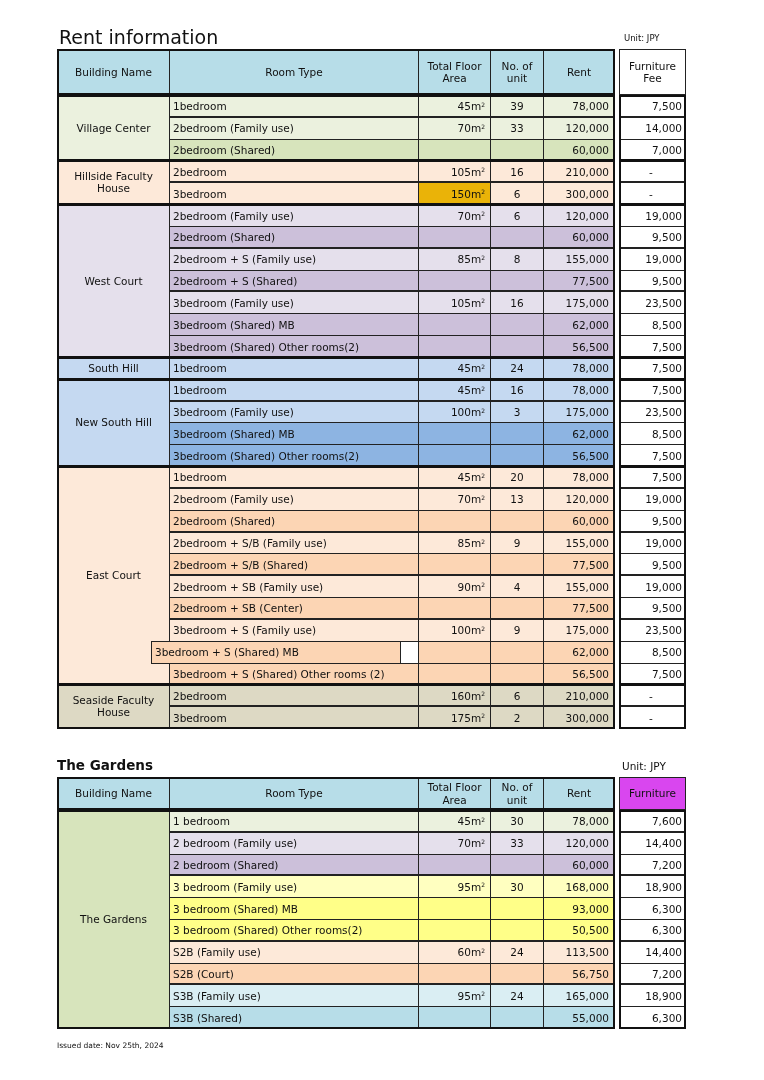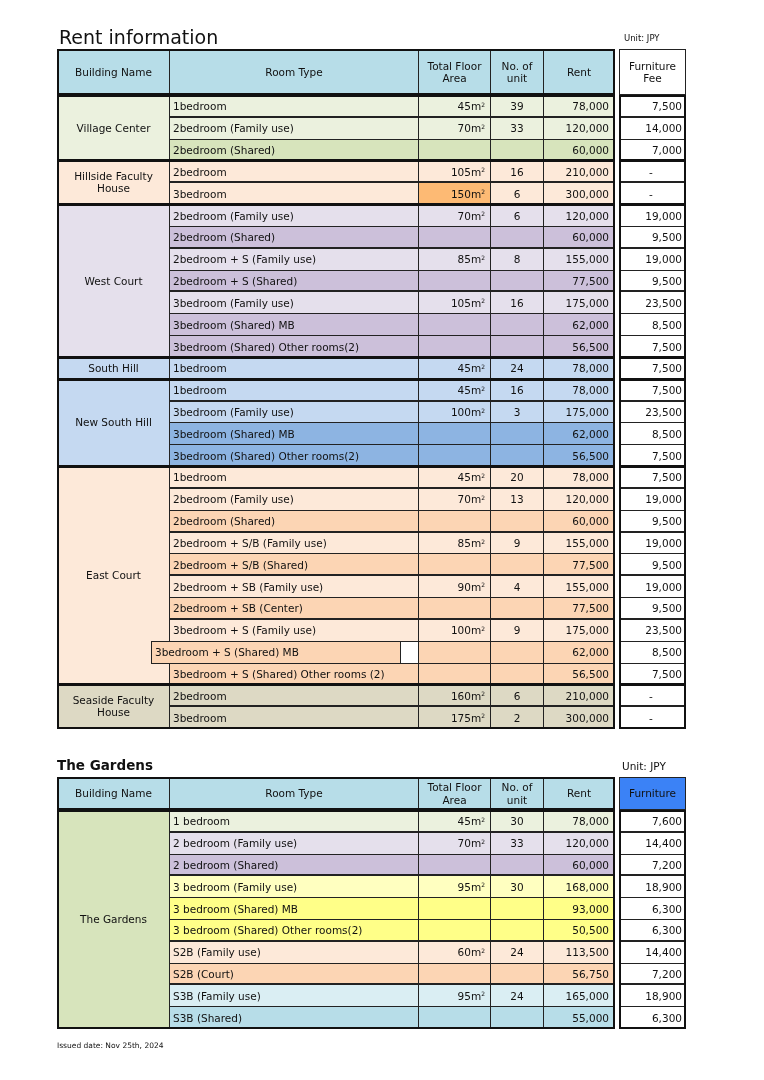--- a/index.html
+++ b/index.html
@@ -58,21 +58,21 @@
     <div class="cell fur" style="left: 619px; top: 138.66px; width: 67px; height: 22.83px;">7,000</div>
     <div class="frame" style="left: 57px; top: 95px; width: 558px; height: 66.49px;"></div>
     <div class="frame" style="left: 619px; top: 95px; width: 67px; height: 66.49px;"></div>
     <div class="cell bname" style="left: 57px; top: 160.49px; width: 113px; height: 43.66px; background: rgb(253, 233, 217);">Hillside Faculty House</div>
     <div class="cell rtype" style="left: 169px; top: 160.49px; width: 250px; height: 22.83px; background: rgb(253, 233, 217);">2bedroom</div>
     <div class="cell num" style="left: 418px; top: 160.49px; width: 73px; height: 22.83px; background: rgb(253, 233, 217);">105m<sup>2</sup></div>
     <div class="cell ctr" style="left: 490px; top: 160.49px; width: 54px; height: 22.83px; background: rgb(253, 233, 217);">16</div>
     <div class="cell num" style="left: 543px; top: 160.49px; width: 72px; height: 22.83px; background: rgb(253, 233, 217);">210,000</div>
     <div class="cell fur dash" style="left: 619px; top: 160.49px; width: 67px; height: 22.83px;">-</div>
     <div class="cell rtype" style="left: 169px; top: 182.32px; width: 250px; height: 22.83px; background: rgb(253, 233, 217);">3bedroom</div>
-    <div class="cell num" style="left: 418px; top: 182.32px; width: 73px; height: 22.83px; background: #fdba74;">150m<sup>2</sup></div>
+    <div class="cell num" style="left: 418px; top: 182.32px; width: 73px; height: 22.83px; background: #eab308;">150m<sup>2</sup></div>
     <div class="cell ctr" style="left: 490px; top: 182.32px; width: 54px; height: 22.83px; background: rgb(253, 233, 217);">6</div>
     <div class="cell num" style="left: 543px; top: 182.32px; width: 72px; height: 22.83px; background: rgb(253, 233, 217);">300,000</div>
     <div class="cell fur dash" style="left: 619px; top: 182.32px; width: 67px; height: 22.83px;">-</div>
     <div class="sep" style="left: 169px; top: 181.32px; width: 445px; height: 2px;"></div>
     <div class="sep" style="left: 619px; top: 181.32px; width: 67px; height: 2px;"></div>
     <div class="frame" style="left: 57px; top: 160.49px; width: 558px; height: 44.66px;"></div>
     <div class="frame" style="left: 619px; top: 160.49px; width: 67px; height: 44.66px;"></div>
     <div class="cell bname" style="left: 57px; top: 204.15px; width: 113px; height: 152.81px; background: rgb(229, 224, 236);">West Court</div>
     <div class="cell rtype" style="left: 169px; top: 204.15px; width: 250px; height: 22.83px; background: rgb(229, 224, 236);">2bedroom (Family use)</div>
     <div class="cell num" style="left: 418px; top: 204.15px; width: 73px; height: 22.83px; background: rgb(229, 224, 236);">70m<sup>2</sup></div>
@@ -228,21 +228,21 @@
 
 <div class="title" id="t2">The Gardens</div>
 <div class="unit" id="u2">Unit: JPY</div>
 
 <div id="table2" class="tbl">
     <div class="cell hdr" style="left: 57px; top: 777px; width: 113px; height: 33px;">Building Name</div>
     <div class="cell hdr" style="left: 169px; top: 777px; width: 250px; height: 33px;">Room Type</div>
     <div class="cell hdr" style="left: 418px; top: 777px; width: 73px; height: 33px;">Total Floor Area</div>
     <div class="cell hdr" style="left: 490px; top: 777px; width: 54px; height: 33px;">No. of unit</div>
     <div class="cell hdr" style="left: 543px; top: 777px; width: 72px; height: 33px;">Rent</div>
-    <div class="cell hdr" style="left: 619px; top: 777px; width: 67px; height: 33px; background: #3b82f6;">Furniture</div>
+    <div class="cell hdr" style="left: 619px; top: 777px; width: 67px; height: 33px; background: #d946ef;">Furniture</div>
     <div class="frame" style="left: 57px; top: 777px; width: 558px; height: 33px;"></div>
     <div class="cell bname" style="left: 57px; top: 810px; width: 113px; height: 218px; background: rgb(215, 228, 188);">The Gardens</div>
     <div class="cell rtype" style="left: 169px; top: 810px; width: 250px; height: 22.8px; background: rgb(235, 241, 222);">1 bedroom</div>
     <div class="cell num" style="left: 418px; top: 810px; width: 73px; height: 22.8px; background: rgb(235, 241, 222);">45m<sup>2</sup></div>
     <div class="cell ctr" style="left: 490px; top: 810px; width: 54px; height: 22.8px; background: rgb(235, 241, 222);">30</div>
     <div class="cell num" style="left: 543px; top: 810px; width: 72px; height: 22.8px; background: rgb(235, 241, 222);">78,000</div>
     <div class="cell fur" style="left: 619px; top: 810px; width: 67px; height: 22.8px;">7,600</div>
     <div class="cell rtype" style="left: 169px; top: 831.8px; width: 250px; height: 22.8px; background: rgb(229, 224, 236);">2 bedroom (Family use)</div>
     <div class="cell num" style="left: 418px; top: 831.8px; width: 73px; height: 22.8px; background: rgb(229, 224, 236);">70m<sup>2</sup></div>
     <div class="cell ctr" style="left: 490px; top: 831.8px; width: 54px; height: 22.8px; background: rgb(229, 224, 236);">33</div>

